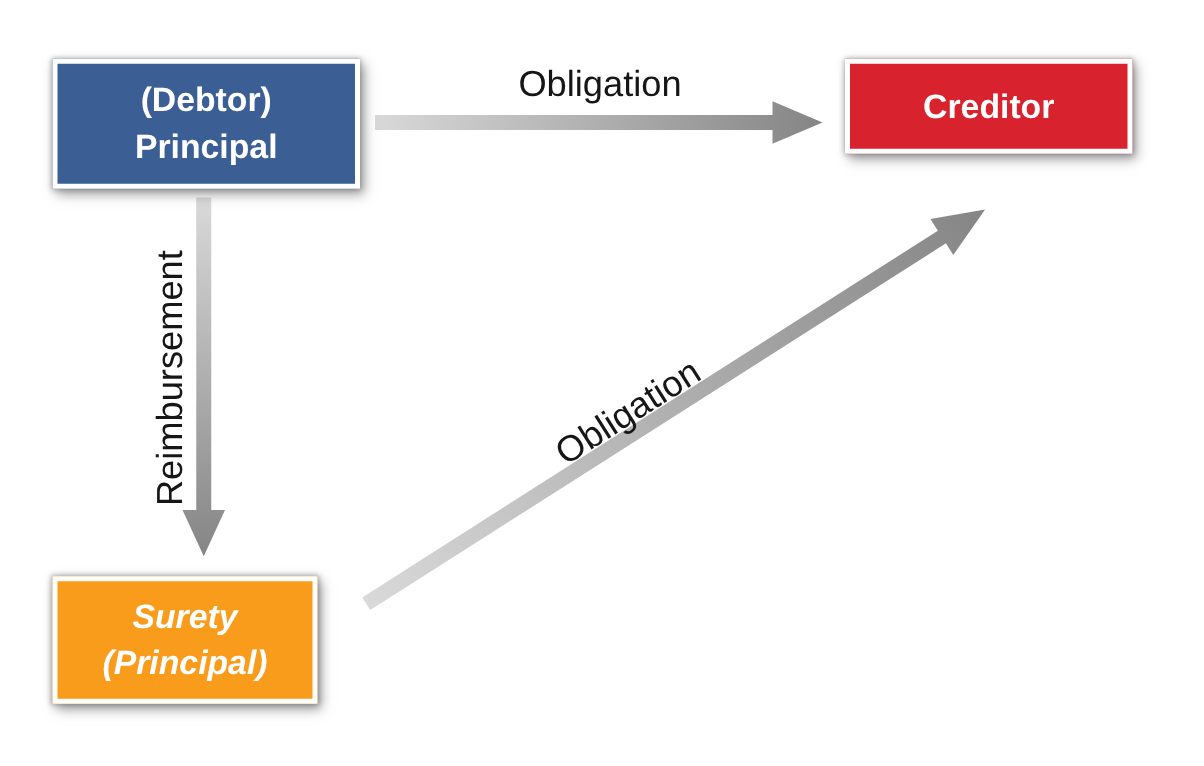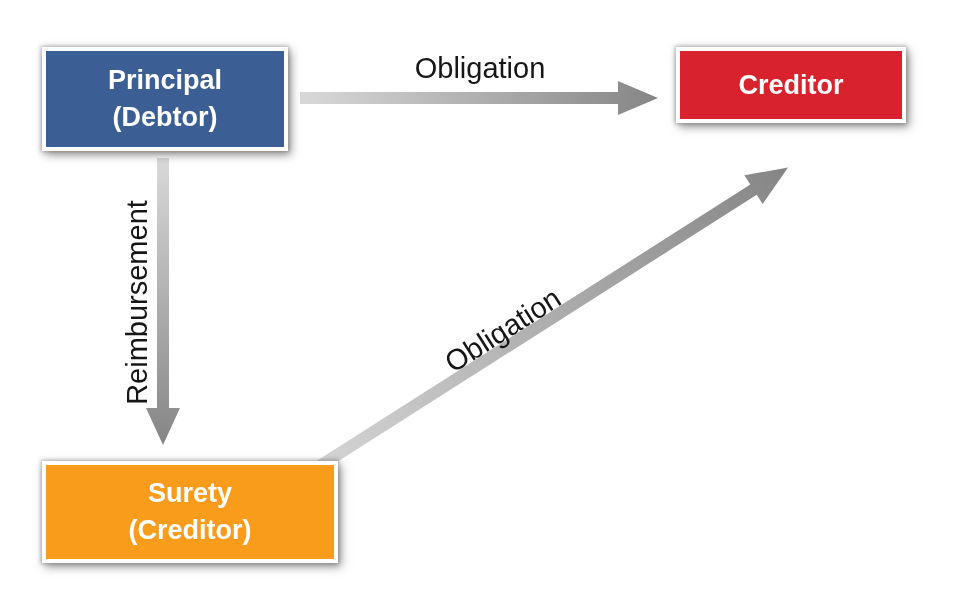--- a/index.html
+++ b/index.html
@@ -30,21 +30,21 @@
     justify-content: center;
     color: #ffffff;
     font-weight: bold;
     font-size: 27px;
     line-height: 37px;
     text-align: center;
     box-shadow: 0 0 4px 1px rgba(90,90,90,0.45), 3px 4px 9px rgba(70,70,70,0.55);
   }
   .node-principal { left: 42px;  top: 47px;  width: 246px; height: 104px; background: #3b5f95; }
   .node-creditor  { left: 676px; top: 47px;  width: 230px; height: 76px; background: #d8232e; }
-  .node-surety    { left: 42px;  top: 461px; width: 296px; height: 102px; background: #f99c1b; }
+  .node-surety    { left: 42px;  top: 461px; width: 212px; height: 102px; background: #f99c1b; font-style: italic; }
 
   .edge-label {
     position: absolute;
     color: #161616;
     font-size: 29px;
     text-align: center;
     white-space: nowrap;
   }
   .label-obligation-top { left: 388px; top: 52px;  width: 184px; }
   .label-reimbursement  { left: 17px;  top: 286px; width: 240px; transform: rotate(-90deg); }
@@ -78,31 +78,31 @@
     <g transform="translate(163,158)">
       <polygon points="-6,0 -6,250 -17,250 0,287 17,250 6,250 6,0" fill="url(#grad-v)"></polygon>
     </g>
 
     <g transform="translate(293,483) rotate(-32.5)">
       <polygon points="0,-6 546,-6 546,-17 587,0 546,17 546,6 0,6" fill="url(#grad-d)"></polygon>
     </g>
   </svg>
 
   <div class="node node-principal">
+    <div>(Debtor)</div>
     <div>Principal</div>
-    <div>(Debtor)</div>
   </div>
 
   <div class="node node-creditor">
     <div>Creditor</div>
   </div>
 
   <div class="node node-surety">
     <div>Surety</div>
-    <div>(Creditor)</div>
+    <div>(Principal)</div>
   </div>
 
   <div class="edge-label label-obligation-top">Obligation</div>
 
   <div class="edge-label label-reimbursement">Reimbursement</div>
 
   <div class="edge-label label-obligation-diag">Obligation</div>
 
 </div>
 

